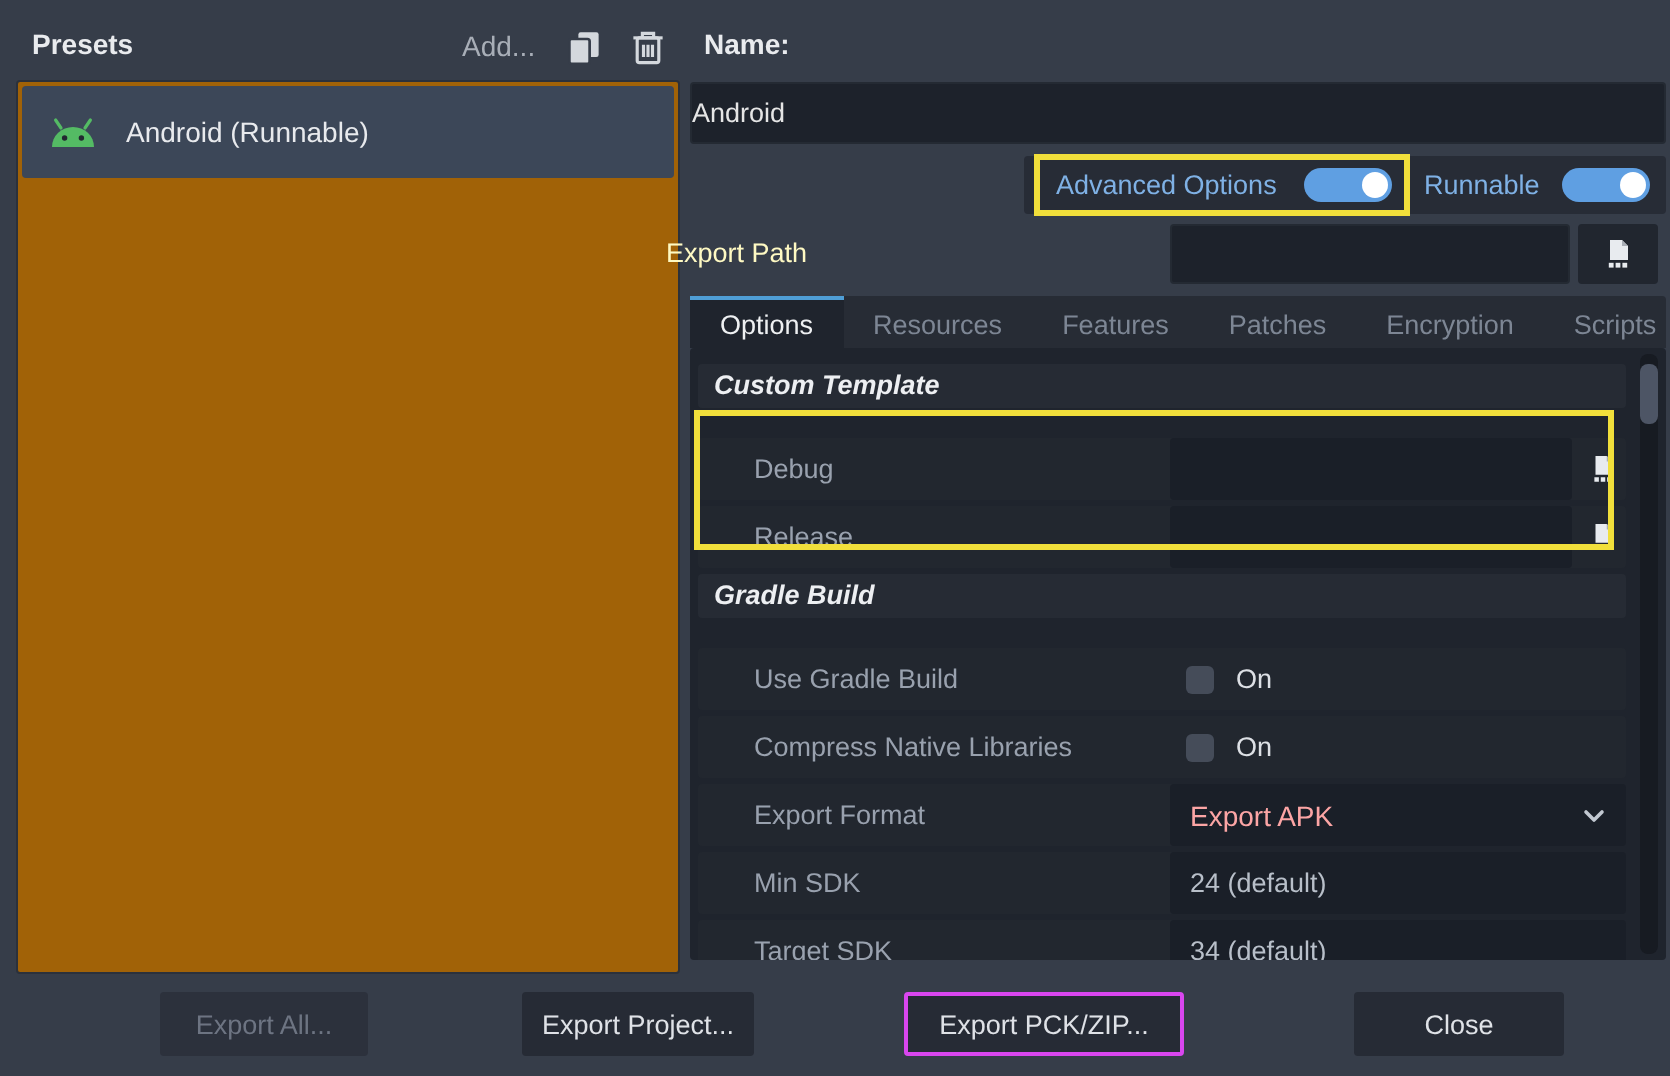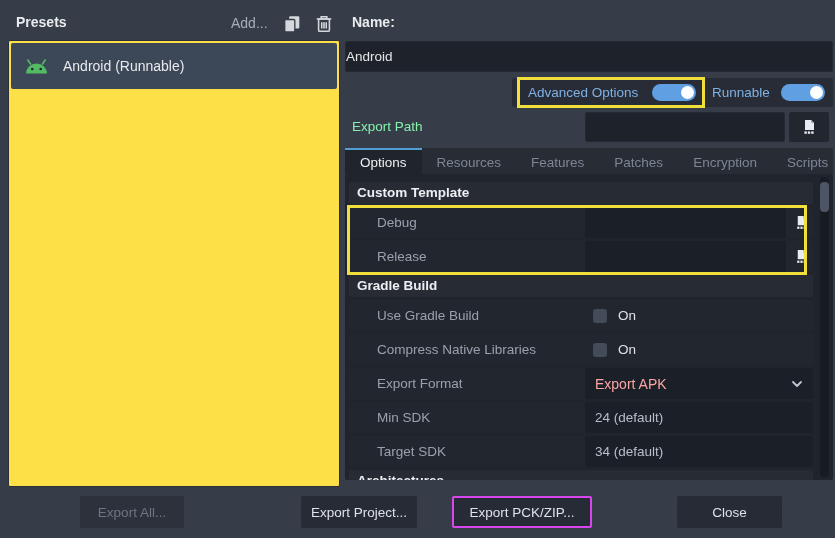--- a/index.html
+++ b/index.html
@@ -12,21 +12,21 @@
   }
   .abs{position:absolute;}
 
   
   #presets-title{left:16px;top:14px;font-size:14px;font-weight:bold;color:#e9ebee;}
   #add-btn{left:231px;top:15px;font-size:14px;color:#a8aeb7;cursor:pointer;}
   #dup-btn{left:283px;top:15px;width:18px;height:18px;cursor:pointer;}
   #trash-btn{left:315px;top:15px;width:18px;height:18px;cursor:pointer;}
   #preset-list{
     left:8px;top:40px;width:332px;height:447px;
-    background:#fde047;border:1px solid #2b313b;border-radius:2px;box-sizing:border-box;
+    background:#a16207;border:1px solid #2b313b;border-radius:2px;box-sizing:border-box;
   }
   .preset-item{
     margin:2px;height:44px;background:#3c4758;border-radius:2px;
     display:flex;align-items:center;gap:13px;padding-left:11px;cursor:pointer;
     border:1px solid #46536600;
   }
   .preset-item .plabel{font-size:14px;color:#e8eaed;}
 
   
   #name-label{left:352px;top:14px;font-size:14px;font-weight:bold;color:#e9ebee;}
@@ -40,43 +40,43 @@
   .hl{border:3px solid #f1df3b;box-sizing:border-box;pointer-events:none;z-index:5;}
   #hl-advanced{left:517px;top:77px;width:188px;height:31px;}
   .toggle-label{font-size:13.5px;color:#7fb1e5;}
   #adv-label{left:528px;top:85px;}
   #run-label{left:712px;top:85px;}
   .toggle{width:44px;height:17px;background:#5f9fe2;border-radius:9px;cursor:pointer;}
   .toggle .knob{position:absolute;right:2px;top:2px;width:13px;height:13px;background:#ffffff;border-radius:50%;}
   #adv-toggle{left:652px;top:84px;}
   #run-toggle{left:781px;top:84px;}
 
-  #exportpath-label{left:352px;top:119px;font-size:13.5px;color:#86efac;}
+  #exportpath-label{left:333px;top:119px;font-size:13.5px;color:#fef9c3;}
   #exportpath-field{left:585px;top:112px;width:200px;height:30px;}
   .browse-btn{
     background:#21262f;border-radius:2px;display:flex;align-items:center;justify-content:center;cursor:pointer;
   }
   #exportpath-browse{left:789px;top:112px;width:40px;height:30px;}
 
   
   #tabbar{left:345px;top:148px;width:488px;height:26px;background:#272c35;display:flex;border-radius:2px 2px 0 0;}
   .tab{
     padding:0 15px;display:flex;align-items:center;font-size:13.5px;color:#7d8694;cursor:pointer;
     border-top:2px solid transparent;box-sizing:border-box;
   }
   .tab.selected{background:#1f242d;color:#eef0f2;border-top:2px solid #4f9ed6;}
 
   
   #options-panel{
     left:345px;top:174px;width:488px;height:306px;background:#1f242d;border-radius:2px;overflow:hidden;
   }
   #opt-content{position:absolute;left:4px;top:8px;width:464px;}
   .section-header{
-    height:22px;line-height:22px;margin-bottom:3px;background:#262b34;border-radius:2px;
-    font-size:13.5px;font-weight:bold;color:#edeff2;padding-left:8px;
+    height:22px;line-height:22px;margin-bottom:15px;background:#262b34;border-radius:2px;
+    font-size:13.5px;font-weight:bold;color:#edeff2;padding-left:8px;font-style:italic;
   }
   .prop-row{
     height:31px;margin-bottom:3px;background:#22272f;border-radius:2px;position:relative;
     display:flex;align-items:center;
   }
   .prop-label{padding-left:28px;font-size:13.5px;color:#99a1ae;}
   .prop-value{position:absolute;left:236px;right:0;top:0;bottom:0;display:flex;align-items:center;}
   .file-field{flex:1;height:100%;background:#1a1f28;border-radius:2px;}
   .file-btn{width:24px;height:100%;display:flex;align-items:center;justify-content:center;margin-left:3px;cursor:pointer;}
   .checkbox{width:14px;height:14px;background:#454c59;border-radius:3px;margin-left:8px;cursor:pointer;}
@@ -93,21 +93,21 @@
   #hl-template{position:absolute;left:2px;top:31px;width:460px;height:70px;}
   #sb-track{position:absolute;right:4px;top:3px;width:9px;height:300px;background:#171b22;border-radius:4px;}
   #sb-thumb{position:absolute;right:4px;top:8px;width:9px;height:30px;background:#4d5565;border-radius:4px;cursor:pointer;}
 
   
   .btn{
     top:496px;height:32px;background:#262b35;border-radius:2px;box-sizing:border-box;
     display:flex;align-items:center;justify-content:center;font-size:13.5px;color:#dfe2e7;cursor:pointer;
   }
   #btn-export-all{left:80px;width:104px;background:#2c313c;color:#6d7482;cursor:default;}
-  #btn-export-project{left:261px;width:116px;margin-left:40px;}
+  #btn-export-project{left:261px;width:116px;}
   #btn-export-pck{left:452px;width:140px;border:2px solid #d946ef;}
   #btn-close{left:649px;width:105px;margin-left:28px;}
 
   svg{display:block;}
 </style>
 </head>
 <body>
 
 <div>
 

